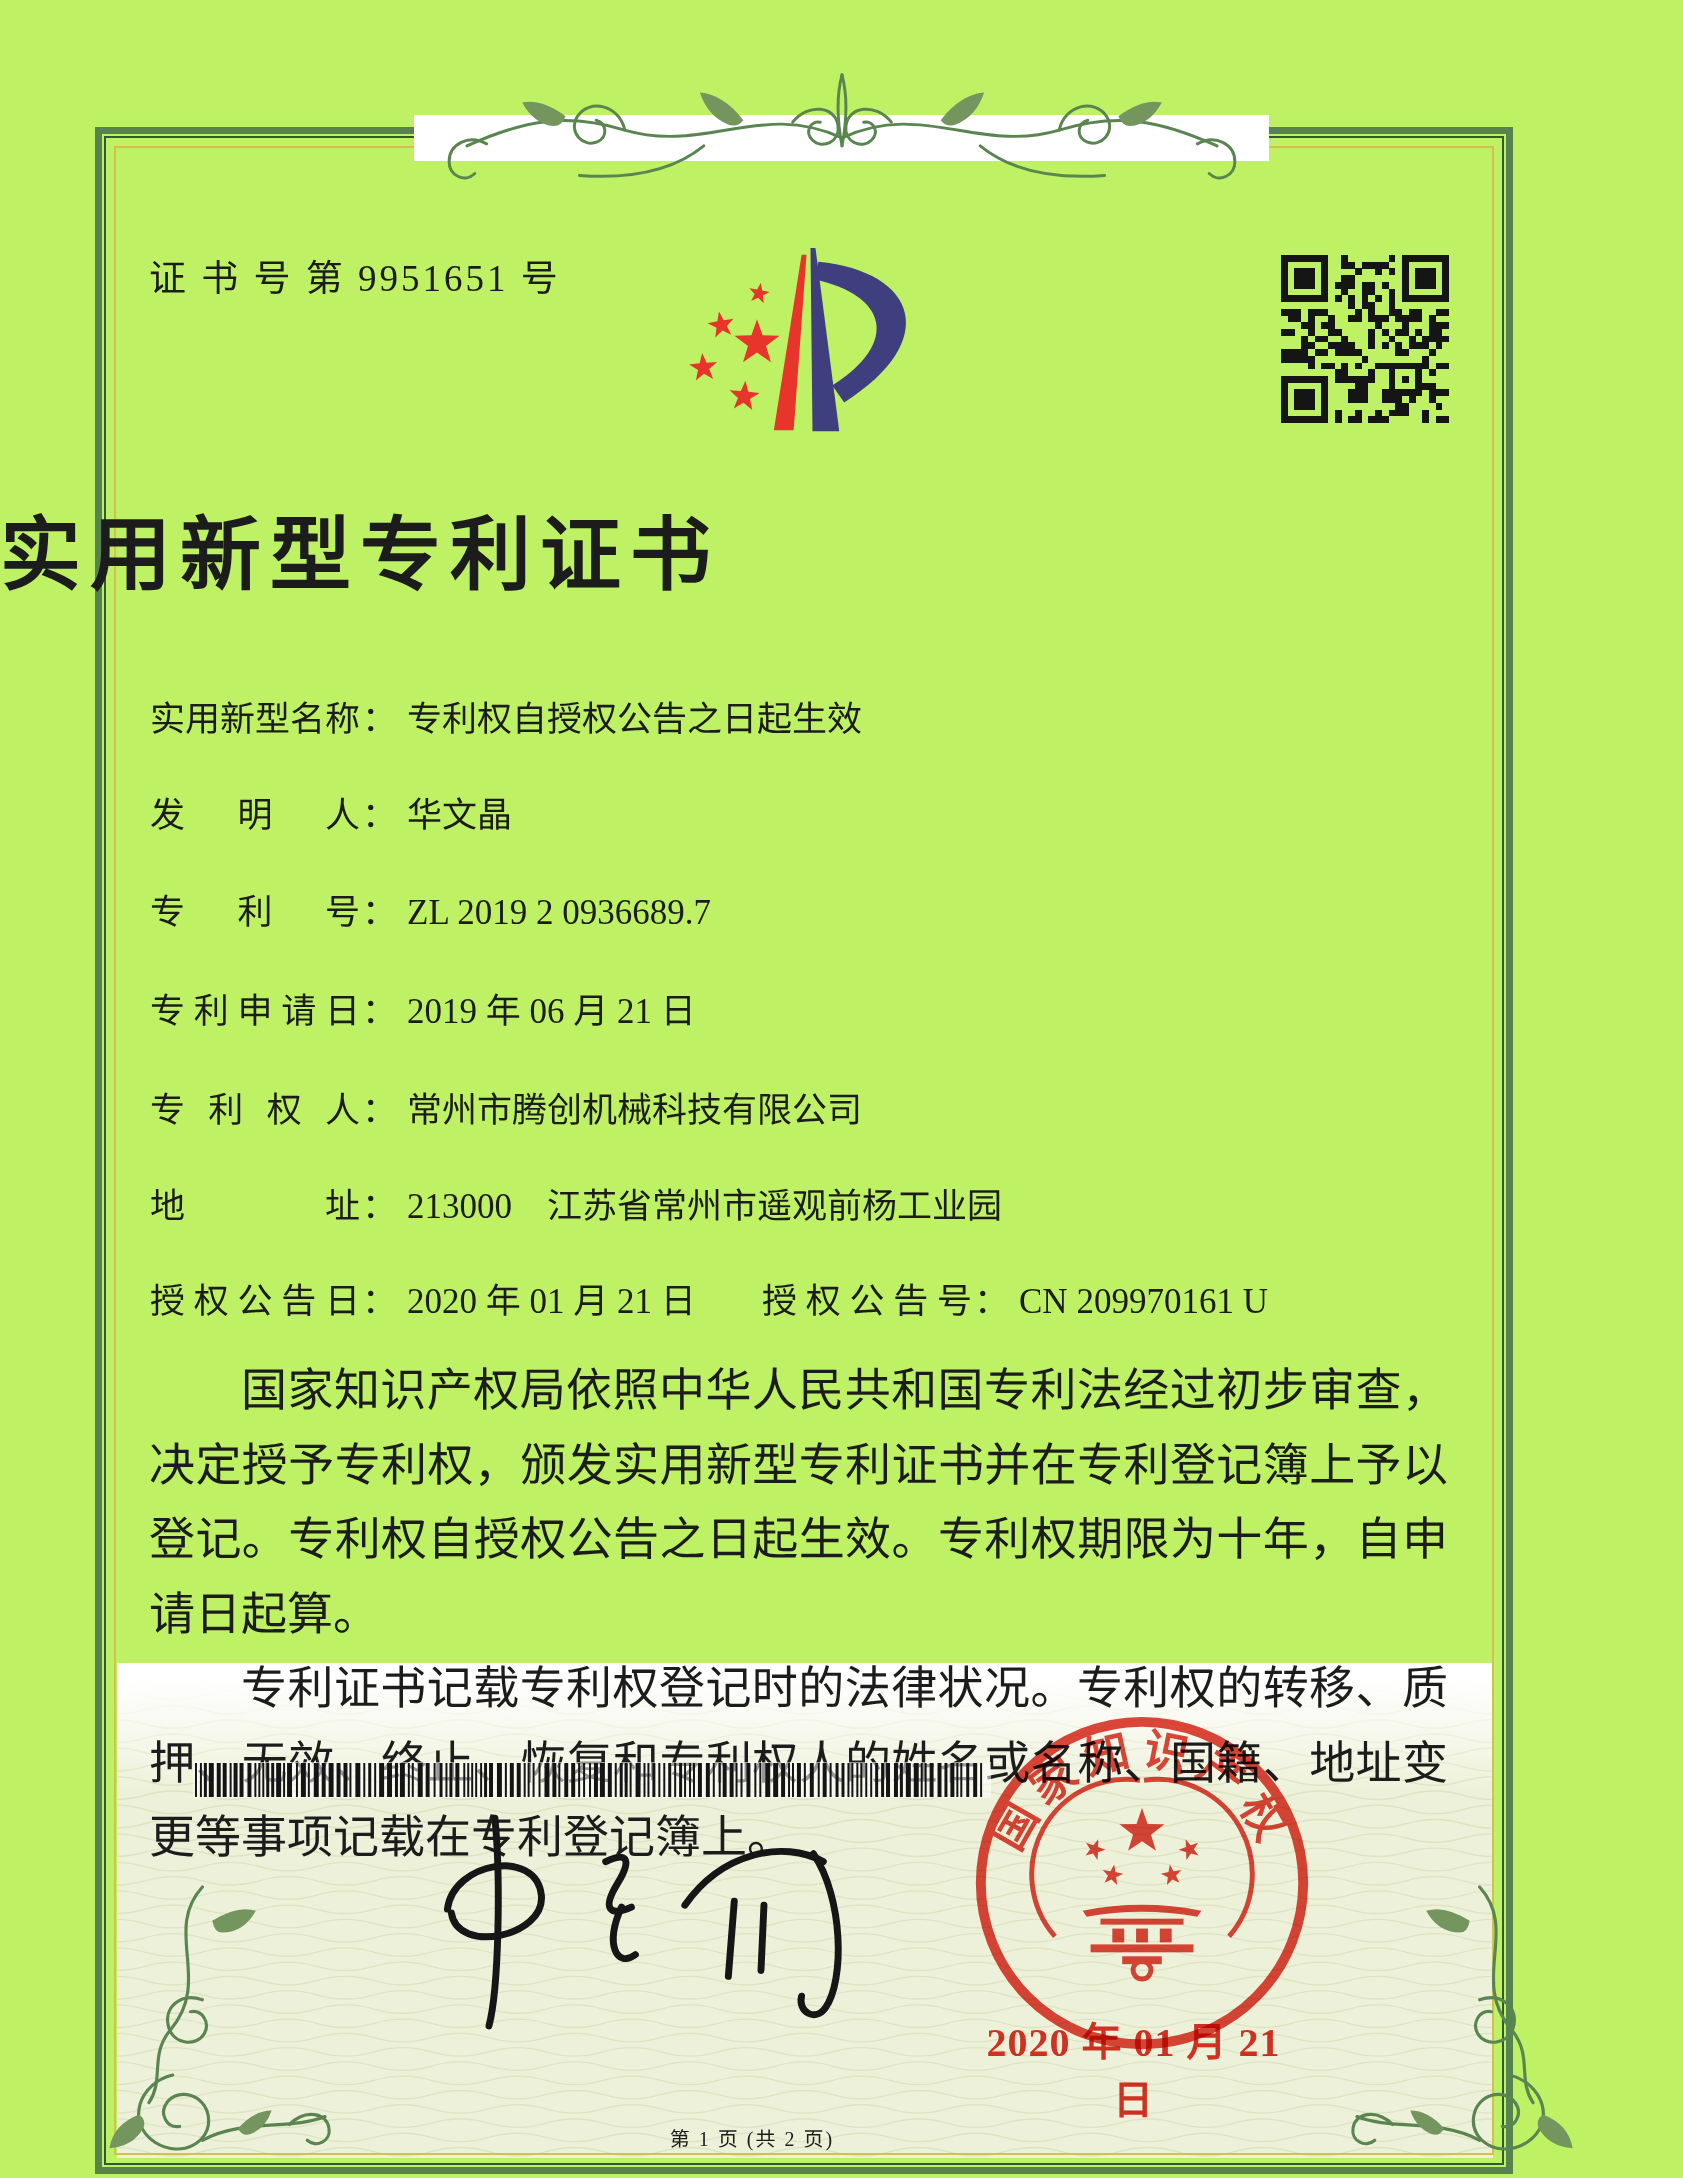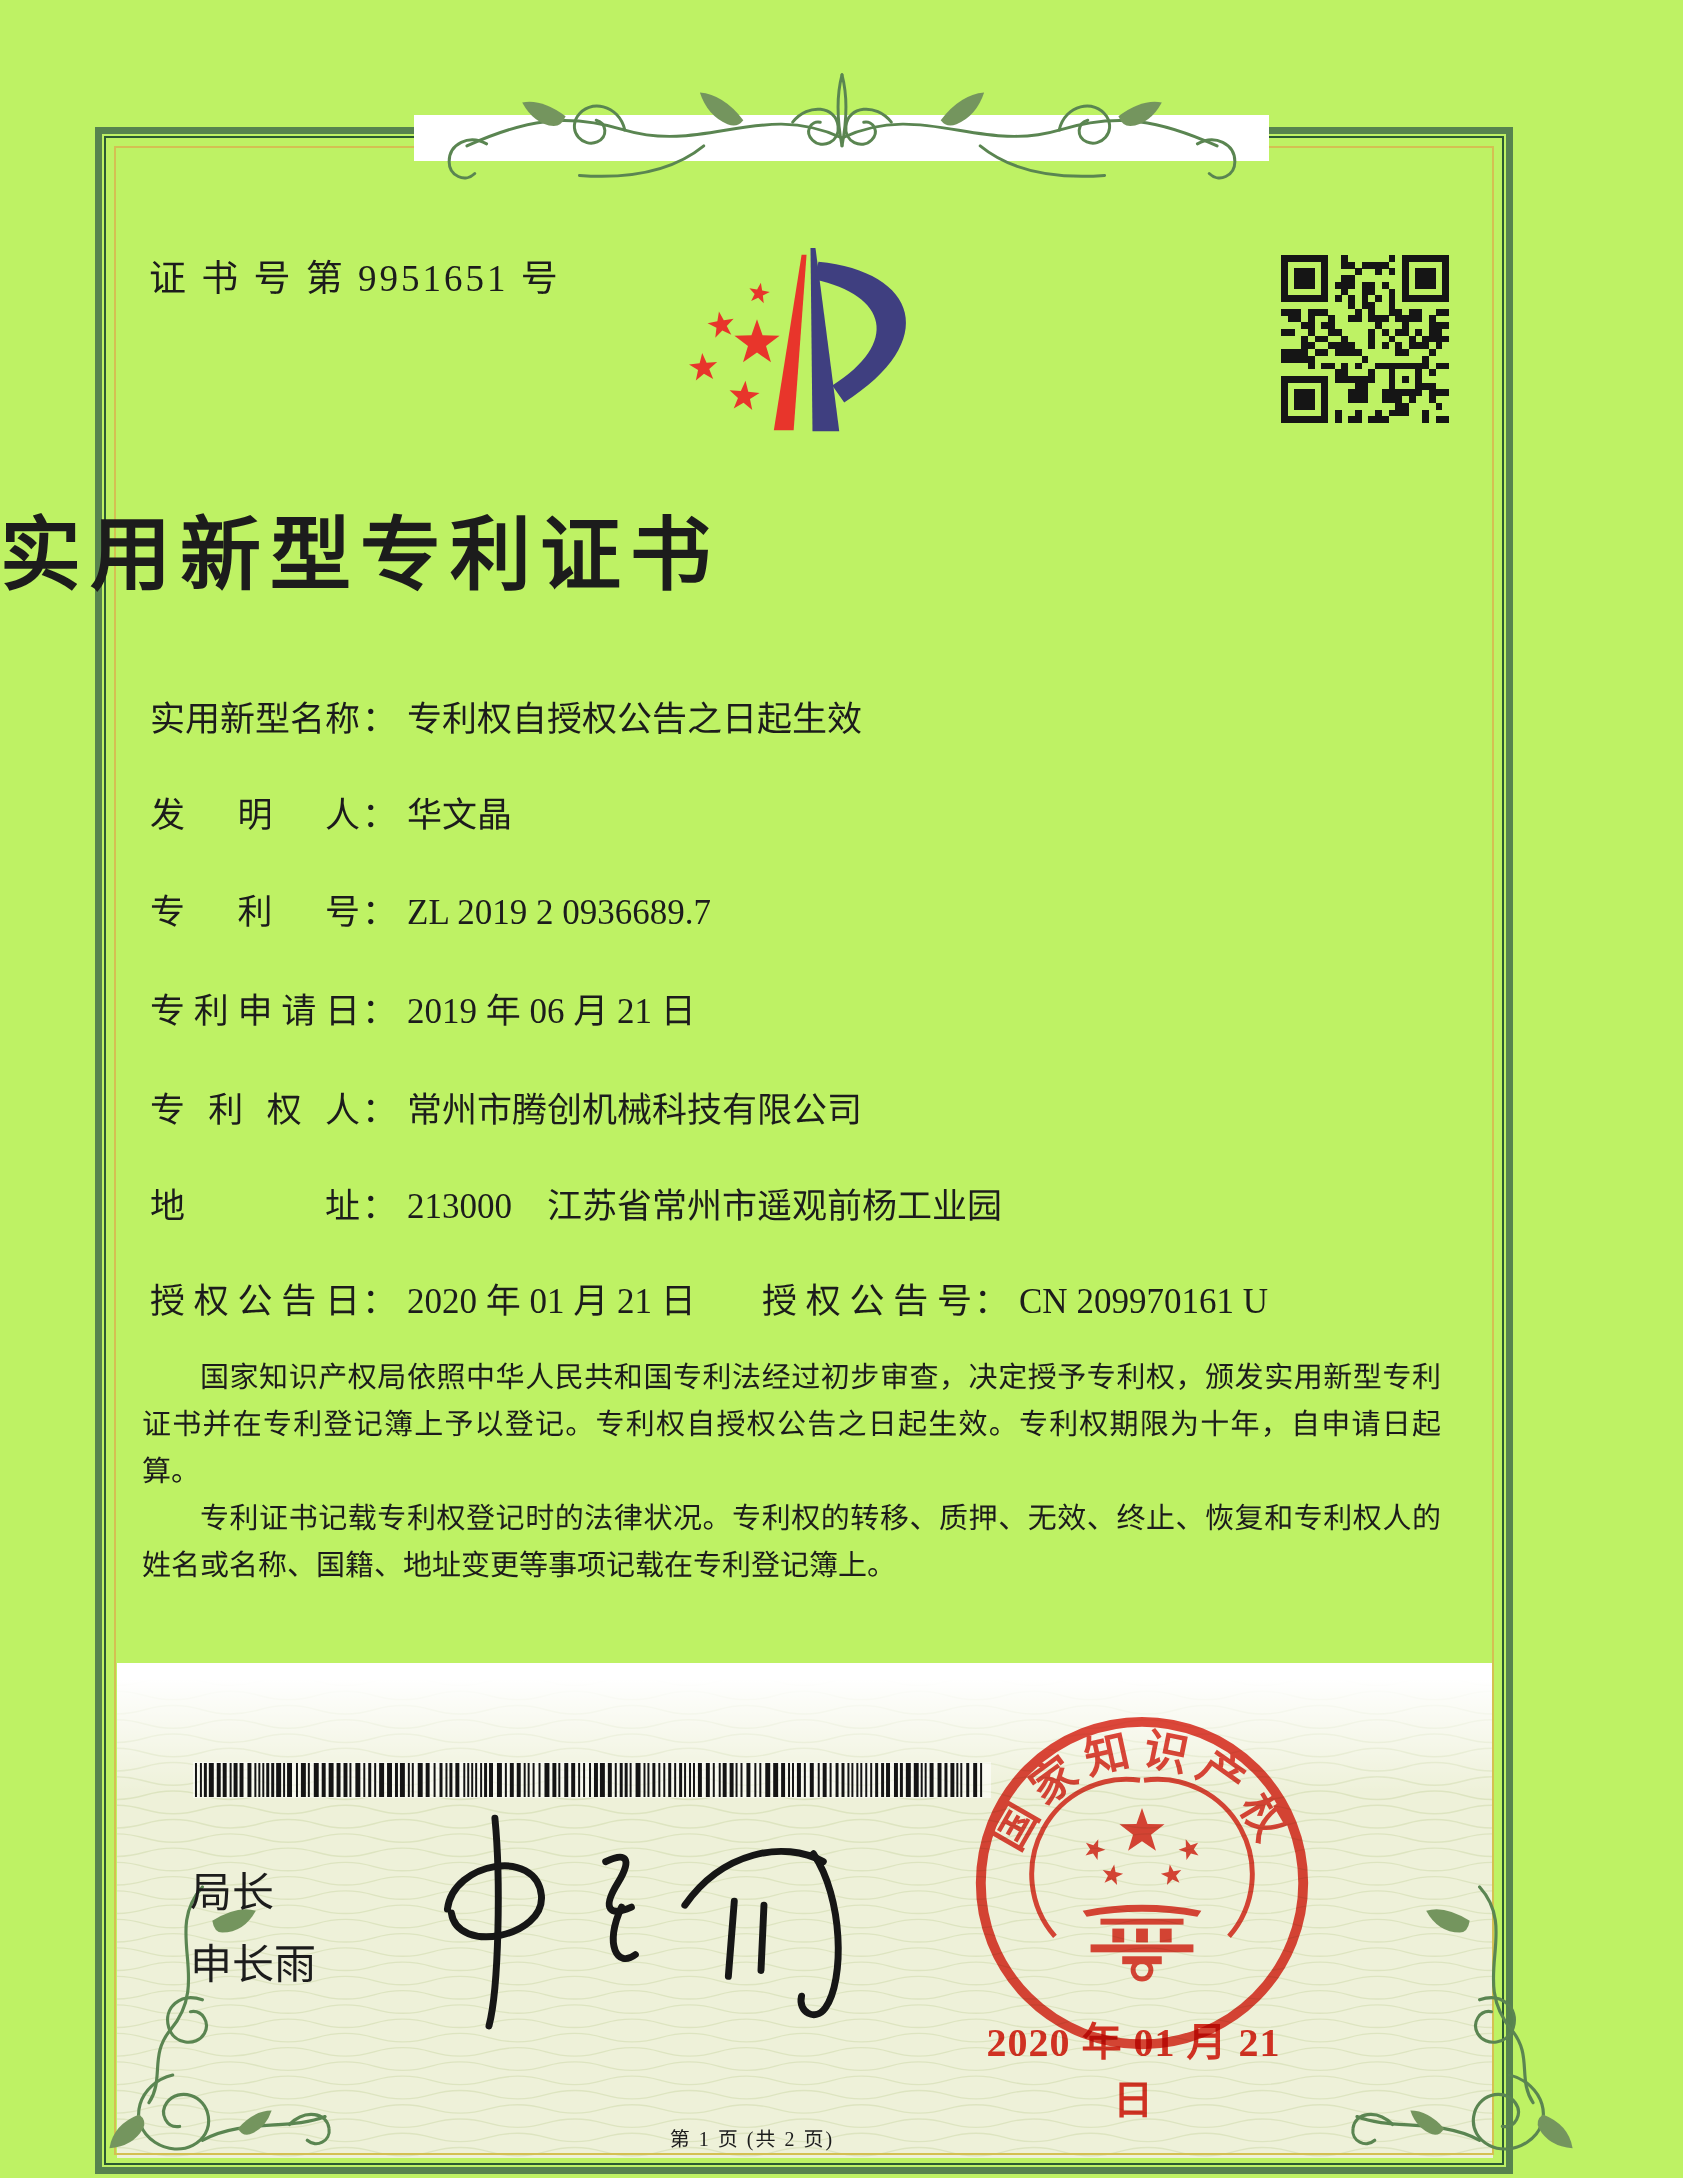--- a/index.html
+++ b/index.html
@@ -23,21 +23,21 @@
   .logo{position:absolute;left:648px;top:220px;z-index:5;}
   .qr{position:absolute;left:1281px;top:255px;width:168px;height:168px;z-index:5;}
   .title{position:absolute;left:0;top:489px;width:100%;font-size:81px;
          font-weight:bold;letter-spacing:9px;z-index:5;}
   
   .frow{position:absolute;left:150px;width:1297px;font-size:35px;z-index:5;white-space:nowrap;}
   .flabel{display:inline-flex;justify-content:space-between;width:210px;vertical-align:baseline;}
   .fcolon{margin:0 10px 0 2px;}
   .fgroup2{position:absolute;left:612px;top:0;}
   
-  .paras{position:absolute;left:142px;top:1354px;width:1299px;font-size:29px;line-height:1.62;
+  .paras{position:absolute;left:149px;top:1354px;width:1299px;font-size:46px;line-height:1.62;
          text-align:justify;text-justify:inter-character;z-index:5;}
   .paras p{margin:0;text-indent:2em;}
   
   .barcode{position:absolute;left:193px;top:1762px;width:798px;height:36px;z-index:5;}
   .signer{position:absolute;left:190px;top:1857px;font-size:42px;line-height:1.72;z-index:5;}
   .signature{position:absolute;left:396px;top:1810px;z-index:5;}
   .seal{position:absolute;left:962px;top:1711px;width:360px;height:360px;z-index:6;mix-blend-mode:multiply;}
   .seal-date{position:absolute;left:975px;top:2010px;width:317px;text-align:center;font-size:40px;
              color:#df3427;letter-spacing:1px;z-index:7;font-weight:bold;mix-blend-mode:multiply;}
   .footer{position:absolute;left:554px;top:2123px;width:396px;text-align:center;font-size:20px;
@@ -662,24 +662,20 @@
       <rect x="752" y="1" width="4" height="34" fill="#141414"></rect>
       <rect x="759" y="1" width="3" height="34" fill="#141414"></rect>
       <rect x="765" y="1" width="4" height="34" fill="#141414"></rect>
       <rect x="771" y="1" width="2" height="34" fill="#141414"></rect>
       <rect x="775" y="1" width="2" height="34" fill="#141414"></rect>
       <rect x="781" y="1" width="3" height="34" fill="#141414"></rect>
       <rect x="788" y="1" width="4" height="34" fill="#141414"></rect>
       <rect x="795" y="1" width="2" height="34" fill="#141414"></rect>
     </svg>
 
-  <div class="signer">
-    <div>局长</div>
-    <div>申长雨</div>
-  </div>
 
   <svg class="signature" width="455" height="223" viewBox="0 0 460 225">
     <g stroke="#161616" stroke-width="7" fill="none" stroke-linecap="round" stroke-linejoin="round">
       <path d="M52,100 C58,52 142,38 147,86 C151,128 62,146 56,104"></path>
       <path d="M100,8 C106,70 104,180 94,218"></path>
       <path d="M212,52 C232,42 240,48 224,74 C208,100 216,108 238,98"></path>
       <path d="M228,98 C210,136 224,160 242,146"></path>
       <path d="M292,96 C330,42 392,30 432,52"></path>
       <path d="M422,44 C452,88 454,172 434,200 C424,214 406,204 410,188"></path>
       <path d="M342,92 L336,168"></path>

